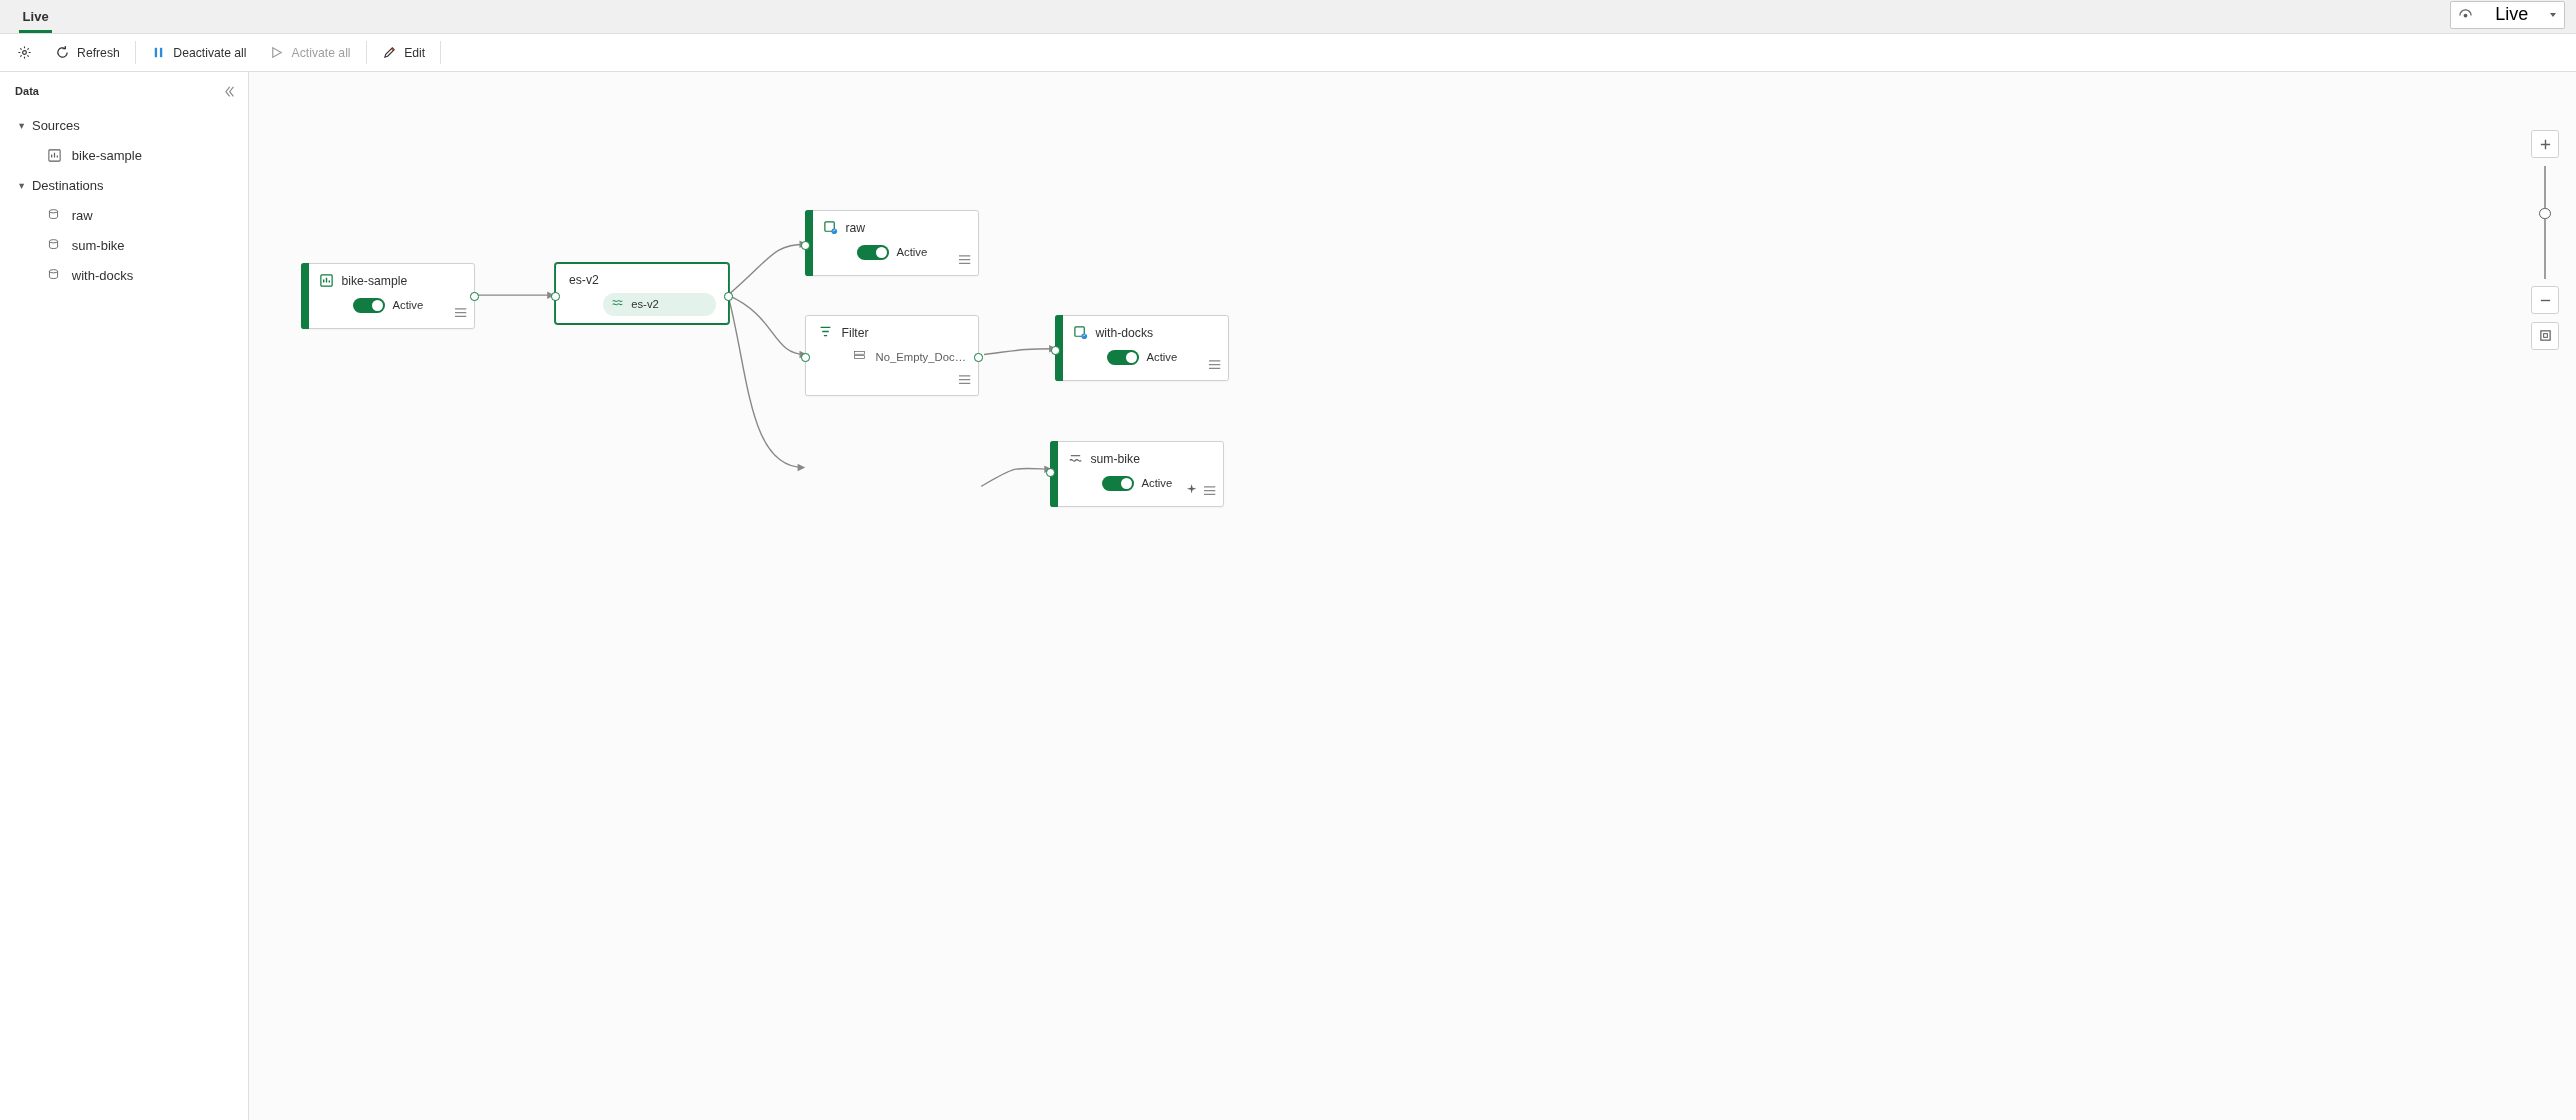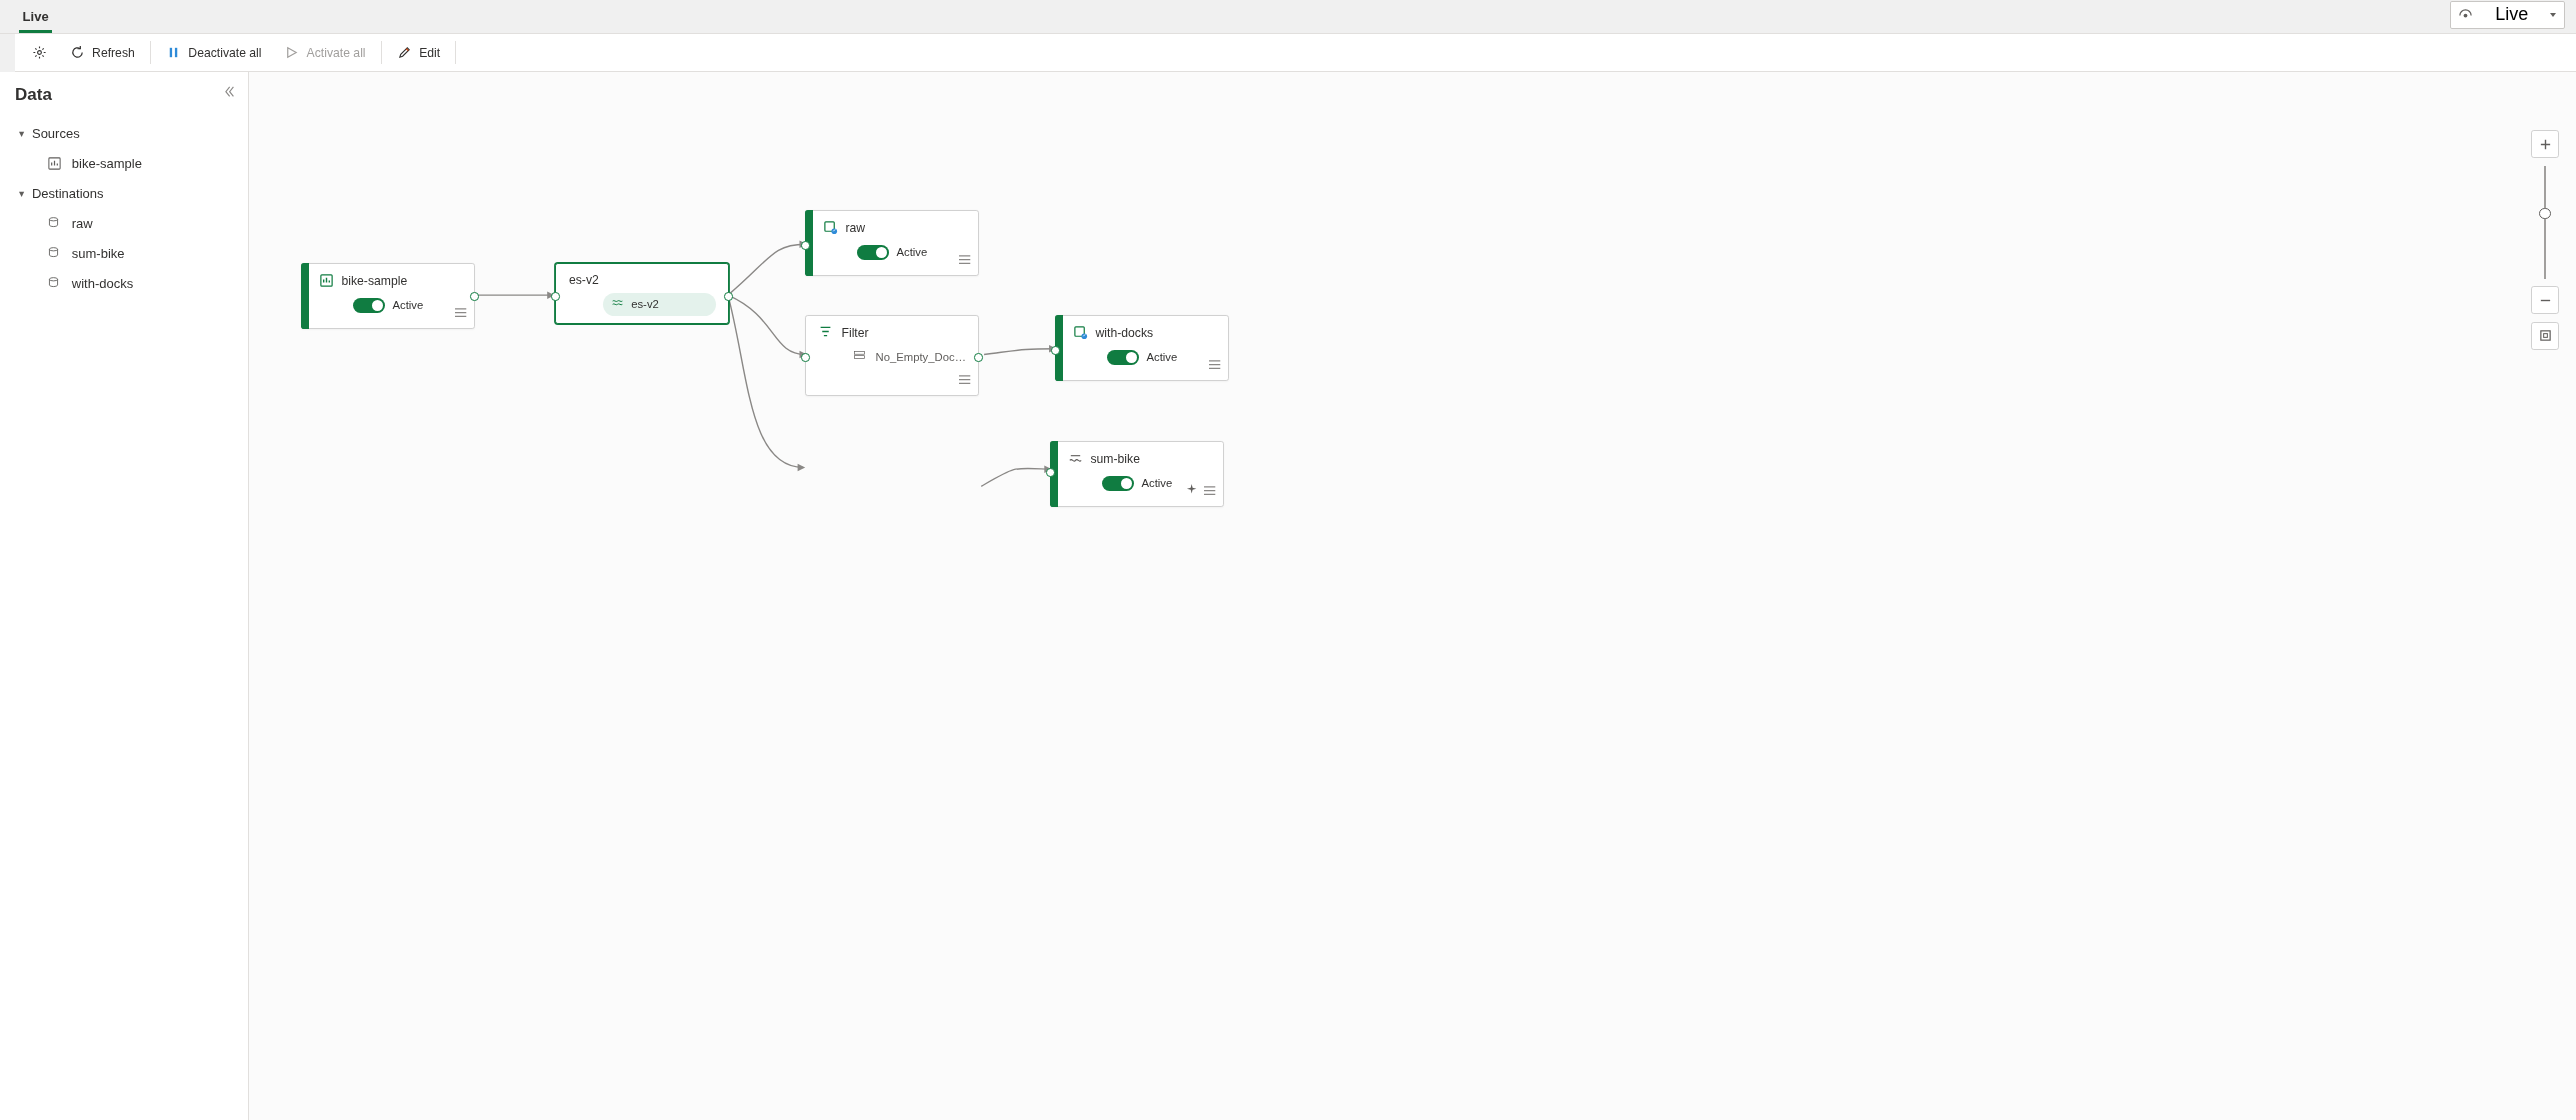--- a/index.html
+++ b/index.html
@@ -7,30 +7,30 @@
   body { min-width: 1470px; }
 
   
   .tabstrip { display: flex; align-items: flex-end; height: 34px; padding: 0 11.3px; background: #f0f0f0; border-bottom: 0.9px solid #e1dfdd; }
   .tab { font-size: 13px; padding: 7.5px 11.3px 9.4px; font-weight: 600; color: #323130; cursor: pointer; position: relative; }
   .tab.active::after { content: ""; position: absolute; left: 7.5px; right: 7.5px; bottom: 0; height: 2.8px; background: #107c41; }
   .live-btn { margin-left: auto; margin-bottom: 3.8px; display: flex; align-items: center; gap: 22px; border: 0.9px solid #c8c6c4; background: #fff; padding: 2.8px 7.5px; border-radius: 1.9px; cursor: pointer; font-size: 18px; }
   .caret-down { width: 0; height: 0; border-left: 3.8px solid transparent; border-right: 3.8px solid transparent; border-top: 4.7px solid #605e5c; }
 
   
-  .cmdbar { display: flex; align-items: center; height: 38px; background: #fff; border-bottom: 0.9px solid #e1dfdd; padding: 0 5.7px; margin-left: 15px; }
+  .cmdbar { display: flex; align-items: center; height: 38px; background: #fff; border-bottom: 0.9px solid #e1dfdd; padding: 0 5.7px; }
   .cmdbtn { display: flex; align-items: center; gap: 7.5px; padding: 5.7px 11.3px; border: none; background: transparent; font-size: 12.2px; color: #323130; cursor: pointer; }
   .cmdbtn.disabled { color: #a19f9d; cursor: default; align-items: center; }
   .cmdsep { width: 0.9px; height: 22.6px; background: #e1dfdd; margin: 0 3.8px; }
   .icon { width: 15px; height: 15px; display: inline-block; flex-shrink: 0; }
 
   
   .main { display: flex; height: calc(100% - 72px); }
   .sidebar { width: 249px; background: #fff; border-right: 0.9px solid #e1dfdd; padding: 13px 9.4px; position: relative; }
-  .sidebar-title { font-size: 17px; font-weight: 600; margin-bottom: 13px; padding-left: 5.7px; }
+  .sidebar-title { font-size: 11px; font-weight: 600; margin-bottom: 13px; padding-left: 5.7px; }
   .sidebar-collapse { position: absolute; top: 13px; right: 13px; cursor: pointer; color: #605e5c; font-size: 13px; }
   .tree-header { display: flex; align-items: center; gap: 5.7px; padding: 7.5px 7.5px; cursor: pointer; font-size: 13px; }
   .tree-item { display: flex; align-items: center; gap: 9.4px; padding: 7.5px 3.8px 7.5px 38px; cursor: pointer; font-size: 13px; }
   .chev { display: inline-block; width: 9.4px; text-align: center; color: #605e5c; font-size: 10.4px; }
 
   
   .canvas { flex: 1; position: relative; background: #fbfbfb; overflow: hidden; }
   svg.wires { position: absolute; top: 0; left: 0; width: 100%; height: 100%; pointer-events: none; }
   .node { position: absolute; width: 174px; background: #fff; border: 0.9px solid #d1d1d1; border-radius: 2.8px; box-shadow: 0 0.9px 1.9px rgba(0,0,0,0.04); }
   .node .stripe { position: absolute; left: -0.9px; top: -0.9px; bottom: -0.9px; width: 7.5px; background: #107c41; border-radius: 2.8px 0 0 2.8px; }

